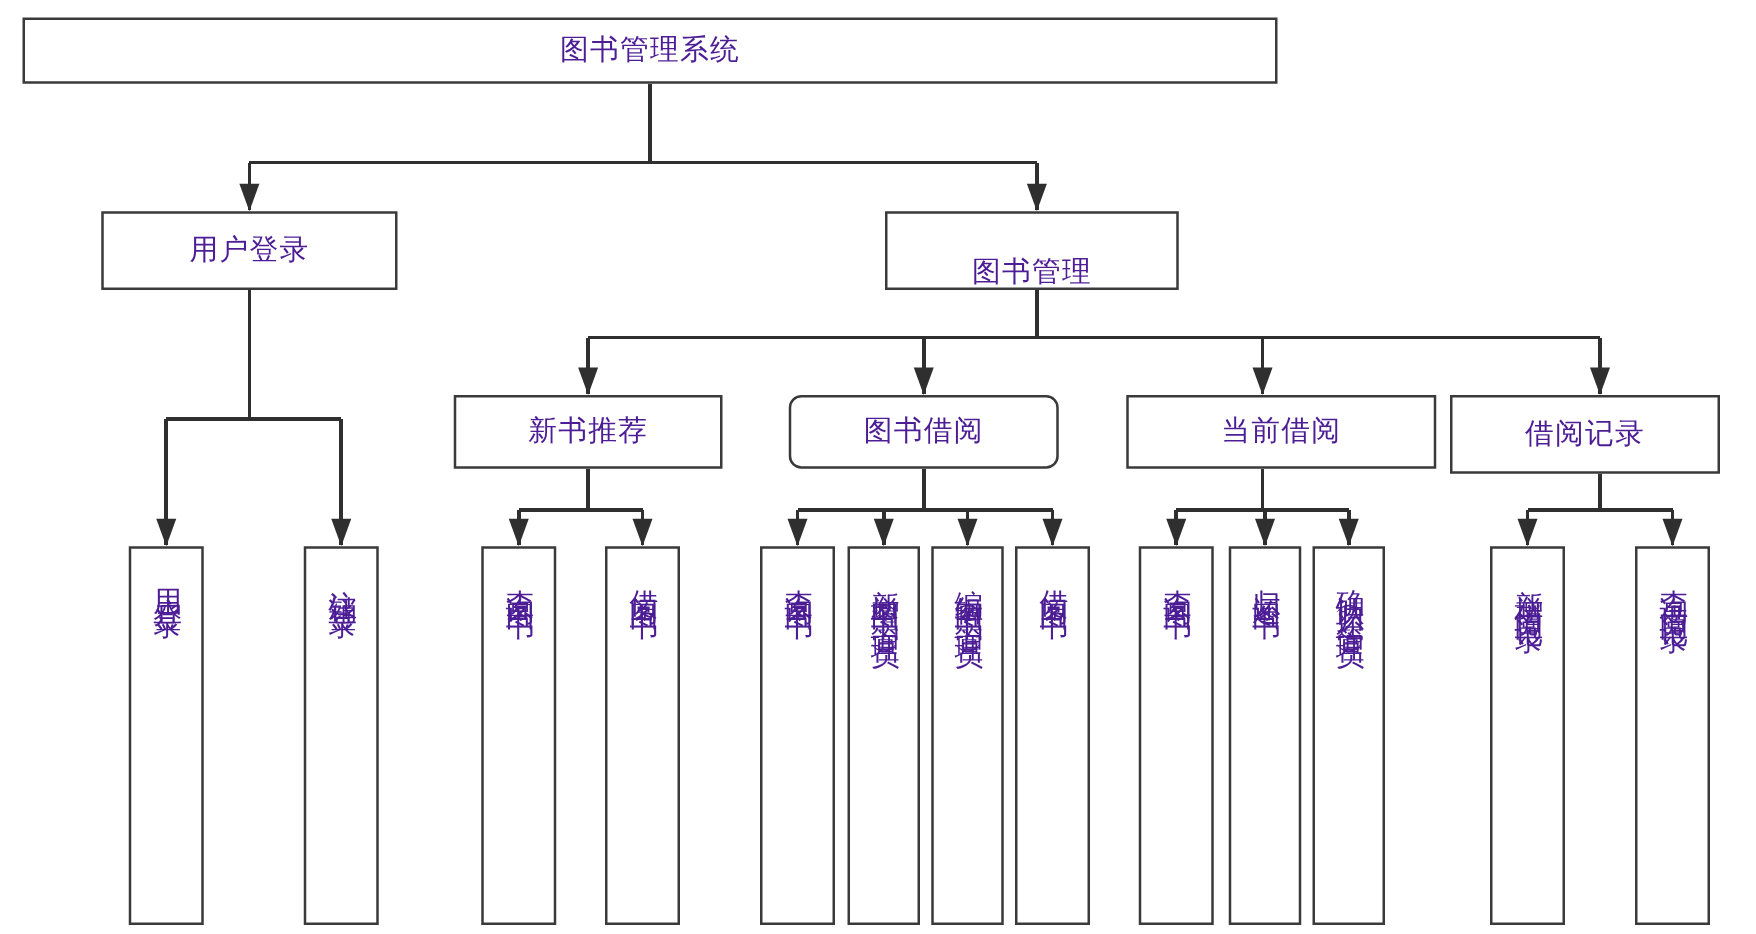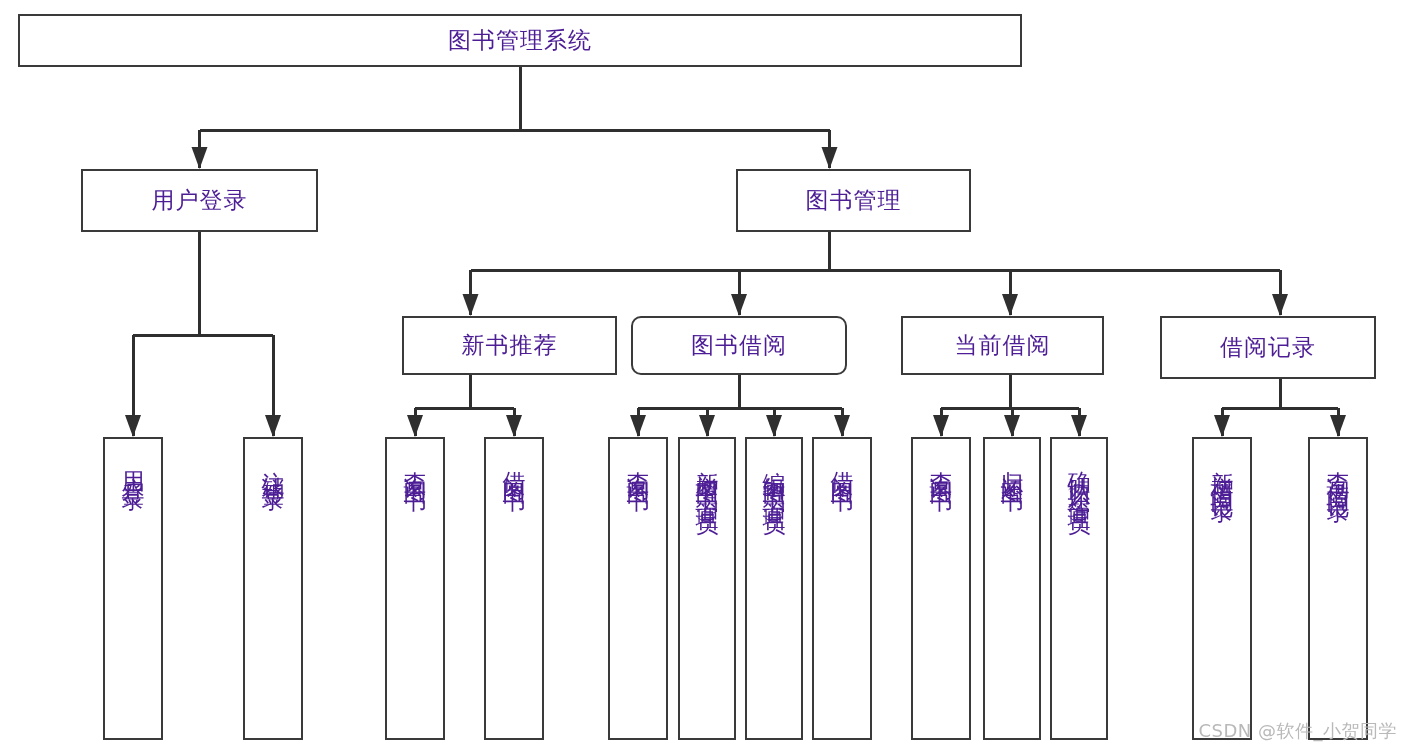--- a/index.html
+++ b/index.html
@@ -117,30 +117,30 @@
       <line x1="1338" y1="408" x2="1338" y2="436" stroke="#2f2f2f" stroke-width="3" shape-rendering="crispEdges"></line>
       <path d="M 1330 415 L 1346 415 L 1338 437 Z" fill="#2f2f2f"></path>
     </svg>
   <div id="node-layer">
       <div class="node root horiz" id="node-root" style="left: 18px; top: 14px; width: 1004px; height: 53px;">
         <span class="lbl">图书管理系统</span>
       </div>
       <div class="node level2 horiz" id="node-user-login" style="left: 81px; top: 169px; width: 237px; height: 63px;">
         <span class="lbl">用户登录</span>
       </div>
-      <div class="node level2 horiz" id="node-book-manage" style="left: 736px; top: 169px; width: 235px; height: 63px;">
+      <div class="node level2 horiz" id="node-book-manage" style="left: 708px; top: 169px; width: 235px; height: 63px; align-items: flex-end;">
         <span class="lbl">图书管理</span>
       </div>
-      <div class="node level3 horiz" id="node-new-book-recommend" style="left: 363px; top: 316px; width: 215px; height: 59px; margin-left: 39px;">
+      <div class="node level3 horiz" id="node-new-book-recommend" style="left: 363px; top: 316px; width: 215px; height: 59px;">
         <span class="lbl">新书推荐</span>
       </div>
       <div class="node level3 horiz" id="node-book-borrow" style="left: 631px; top: 316px; width: 216px; height: 59px; border-radius: 10px;">
         <span class="lbl">图书借阅</span>
       </div>
-      <div class="node level3 horiz" id="node-current-borrow" style="left: 901px; top: 316px; width: 203px; height: 59px;">
+      <div class="node level3 horiz" id="node-current-borrow" style="left: 901px; top: 316px; width: 248px; height: 59px;">
         <span class="lbl">当前借阅</span>
       </div>
       <div class="node level3 horiz" id="node-borrow-record" style="left: 1160px; top: 316px; width: 216px; height: 63px;">
         <span class="lbl">借阅记录</span>
       </div>
       <div class="node leaf" id="node-leaf-user-login" style="left: 103px; top: 437px; width: 60px; height: 303px;">
         <span class="lbl">用户登录</span>
       </div>
       <div class="node leaf" id="node-leaf-logout" style="left: 243px; top: 437px; width: 60px; height: 303px;">
         <span class="lbl">注销登录</span>
@@ -172,14 +172,13 @@
       <div class="node leaf" id="node-leaf-confirm-return" style="left: 1050px; top: 437px; width: 58px; height: 303px;">
         <span class="lbl">确认归还（管理员）</span>
       </div>
       <div class="node leaf" id="node-leaf-add-record" style="left: 1192px; top: 437px; width: 60px; height: 303px;">
         <span class="lbl">新增借阅记录</span>
       </div>
       <div class="node leaf" id="node-leaf-query-record" style="left: 1308px; top: 437px; width: 60px; height: 303px;">
         <span class="lbl">查询借阅记录</span>
       </div>
     </div>
-  <div class="watermark">CSDN @软件_小贺同学</div>
 </div>
 
 </body></html>

